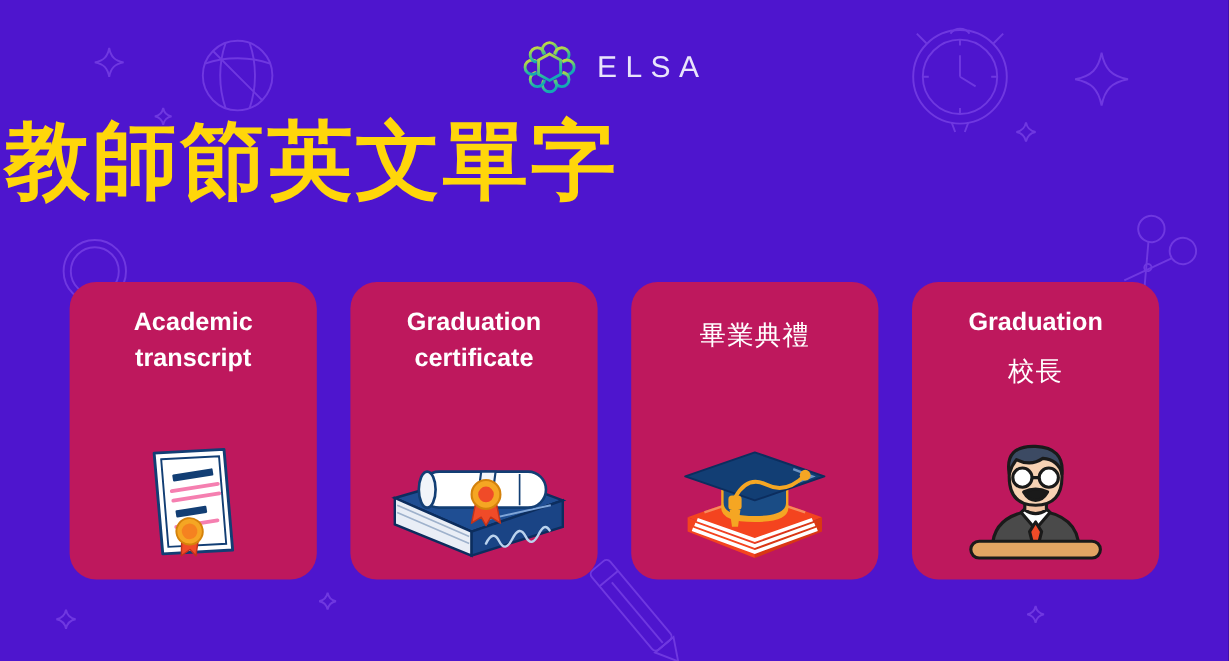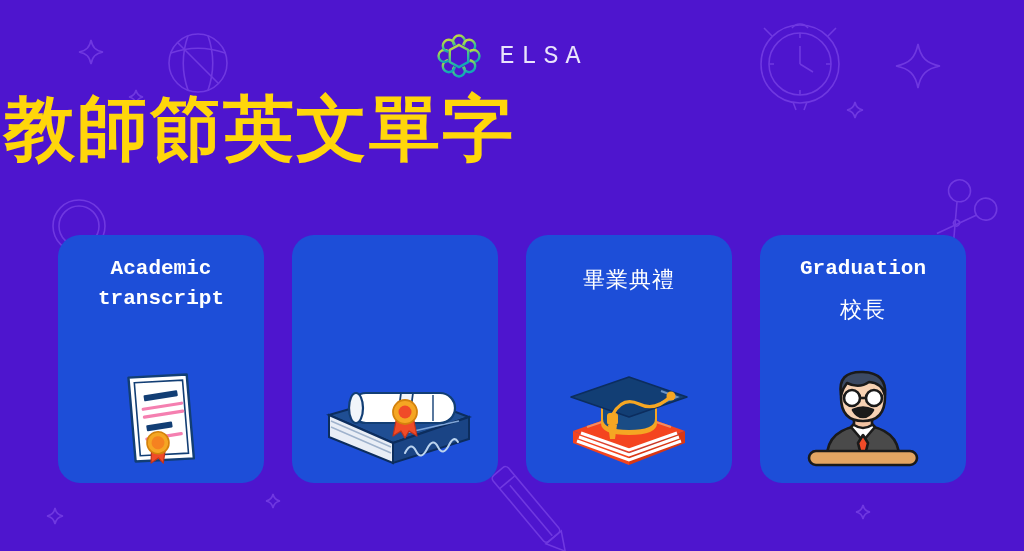--- a/index.html
+++ b/index.html
@@ -6,21 +6,21 @@
     margin: 0;
     padding: 0;
     background: #2b0b6e;
   }
   #stage {
     position: relative;
     width: 1024px;
     height: 551px;
     overflow: hidden;
     background: #4E15CE;
-    font-family: Liberation Mono, monospace;
+    font-family: Liberation Sans, sans-serif;
   }
 
   
   #bg-decor {
     position: absolute;
     inset: 0;
     pointer-events: none;
   }
   #bg-decor svg { display: block; }
 
@@ -66,21 +66,21 @@
     top: 235px;
     left: 58px;
     width: 908px;
     height: 248px;
     display: flex;
     justify-content: space-between;
   }
   .card {
     width: 206px;
     height: 248px;
-    background: #1d4ed8;
+    background: #be185d;
     border-radius: 22px;
     position: relative;
     box-sizing: border-box;
     padding-top: 19px;
   }
   .card-en {
     color: #FFFFFF;
     font-size: 21px;
     font-weight: 700;
     line-height: 1.42;
@@ -233,20 +233,21 @@
               <path d="M-7 4 L-10 20 L-2 16 L2 22 L7 6 Z" fill="#F04B28" stroke="#C0321A" stroke-width="1.2" stroke-linejoin="round"></path>
               <circle cx="0" cy="1" r="11" fill="#F5A623" stroke="#D4820C" stroke-width="1.6"></circle>
               <circle cx="0" cy="1" r="6.5" fill="#F58220"></circle>
             </g>
           </g>
         </svg>
       </div>
     </div>
 
     <div class="card">
+      <div class="card-en">Graduation certificate</div>
       <div class="card-art">
         <svg width="172" height="100" viewBox="0 0 172 100">
 
           <path d="M20 44 L96 22 L160 46 L84 72 Z" fill="#1F4E93" stroke="#0C2D5E" stroke-width="2"></path>
           <path d="M20 44 L20 66 L84 92 L84 72 Z" fill="#E9EEF6" stroke="#0C2D5E" stroke-width="2"></path>
           <path d="M160 46 L160 68 L84 92 L84 72 Z" fill="#1A4485" stroke="#0C2D5E" stroke-width="2"></path>
           <path d="M22 50 L82 76 M22 56 L82 82" stroke="#9FB2CC" stroke-width="1.4" fill="none"></path>
           <path d="M96 62 L150 50" stroke="#7FA5D8" stroke-width="1.6" fill="none"></path>
 
           <path d="M96 82 q6 -12 11 -2 q5 10 11 -2 q6 -12 11 -2 q5 10 11 -2 q5 -10 9 -3" fill="none" stroke="#BBD3EE" stroke-width="2" stroke-linecap="round"></path>

